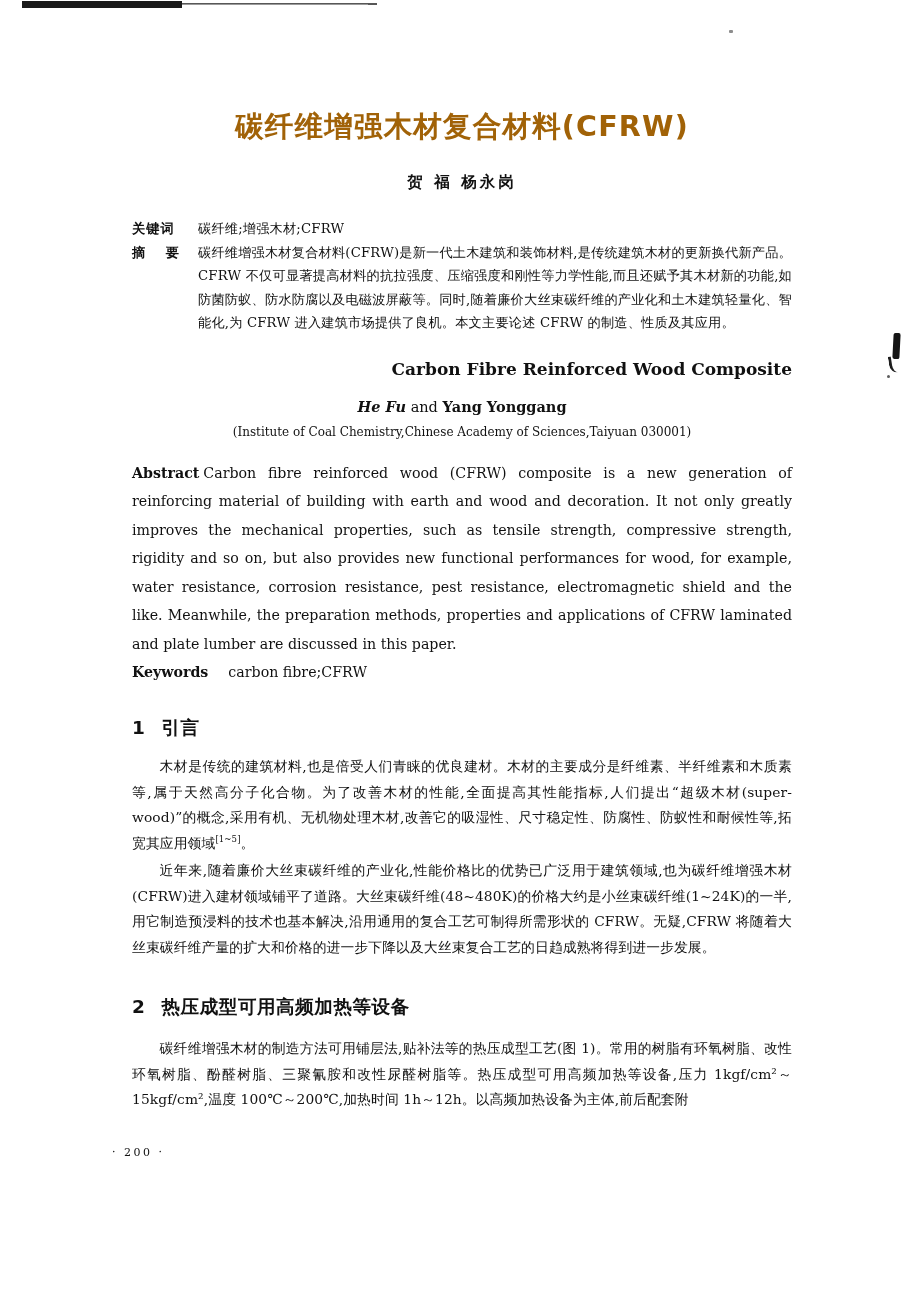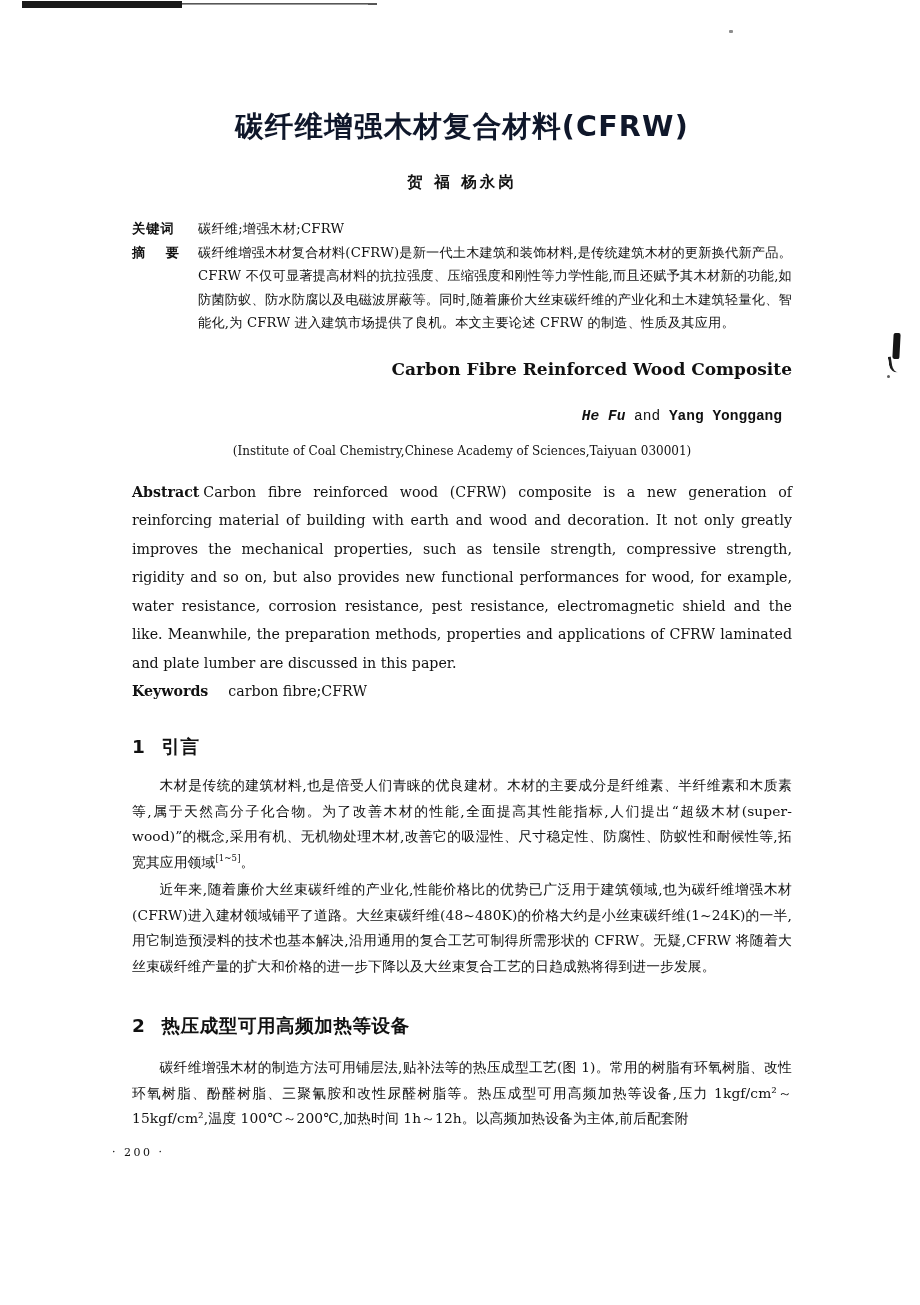--- a/index.html
+++ b/index.html
@@ -93,21 +93,21 @@
 
   
   .doc-title {
     margin: 0;
     padding-top: 108px;
     text-align: center;
     font-family: "DejaVu Sans", "Liberation Sans", sans-serif;
     font-size: 28.5px;
     font-weight: bold;
     letter-spacing: 1.2px;
-    color: #0f172a;
+    color: #a16207;
   }
   .authors-cn {
     margin: 0;
     padding-top: 26px;
     text-align: center;
     font-size: 15.5px;
     font-weight: bold;
     letter-spacing: 3px;
     font-family: "DejaVu Serif", "Liberation Serif", serif;
   }
@@ -149,26 +149,25 @@
   
   .doc-title-en {
     margin: 0;
     padding-top: 24px;
     text-align: right;
     font-size: 17px;
     font-weight: bold;
     font-family: "DejaVu Serif", "Liberation Serif", serif;
   }
   .authors-en {
-    margin: 10px;
+    margin: 0;
     padding-top: 19px;
-    text-align: right;
+    text-align: center;
     font-size: 14.5px;
     font-weight: bold;
-    font-family: Liberation Mono, monospace;
   }
   .authors-en .nm-italic { font-style: italic; }
   .authors-en .conj { font-weight: normal; font-style: normal; }
   .affiliation-en {
     margin: 0;
     padding-top: 10px;
     text-align: center;
     font-size: 12px;
   }
 

